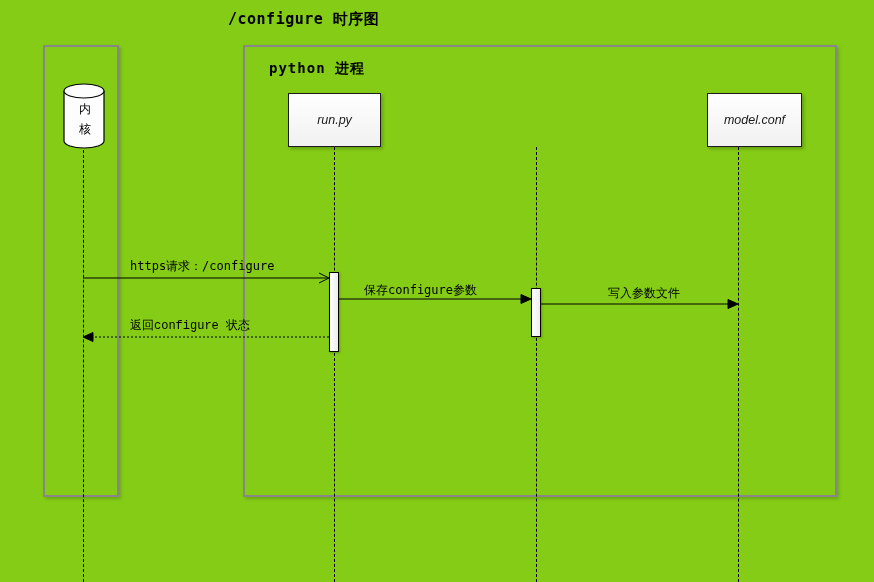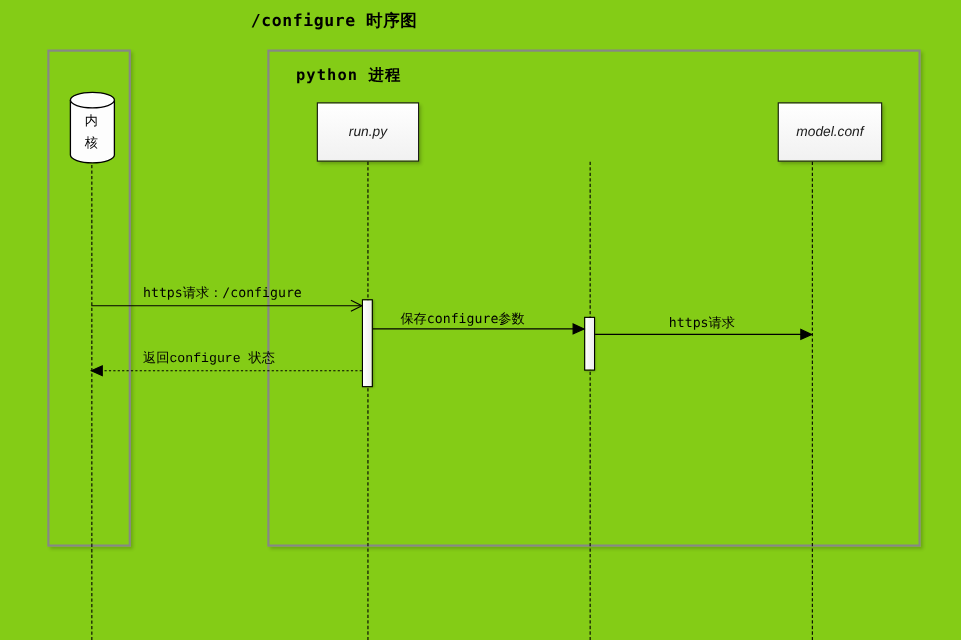--- a/index.html
+++ b/index.html
@@ -65,23 +65,23 @@
   }
   .cyl-label {
     position: absolute;
     left: 50%;
     top: 18px;
     transform: translateX(-50%);
     width: 14px;
     font-size: 12px;
     line-height: 20px;
     color: #000;
-    text-align: left;
+    text-align: right;
     word-break: break-all;
-    font-family: Liberation Serif, serif;
+    font-family: Liberation Mono, monospace;
   }
   .actor {
     position: absolute;
     top: 93px;
     height: 54px;
     border: 1px solid #1c1c1c;
     background: linear-gradient(180deg, #ffffff 0%, #f1f1f1 100%);
     box-shadow: 2px 2px 3px rgba(0,0,0,0.22);
     box-sizing: border-box;
     display: flex;
@@ -182,16 +182,16 @@
 
     <line class="solid" x1="541" y1="304" x2="730" y2="304"></line>
     <polygon class="fill-head" points="738,304 728,299.5 728,308.5"></polygon>
 
     <line class="dotted" x1="329" y1="337" x2="93" y2="337"></line>
     <polygon class="fill-head" points="83,337 93,332.5 93,341.5"></polygon>
   </svg>
 
   <div class="msg" style="left:130px;top:258px;">https请求：/configure</div>
   <div class="msg" style="left:364px;top:282px;">保存configure参数</div>
-  <div class="msg" style="left:608px;top:285px;">https请求</div>
+  <div class="msg" style="left:608px;top:285px;">写入参数文件</div>
   <div class="msg" style="left:130px;top:317px;font-family:Liberation Mono, monospace;">返回configure 状态</div>
 
 </div>
 
 </body></html>

